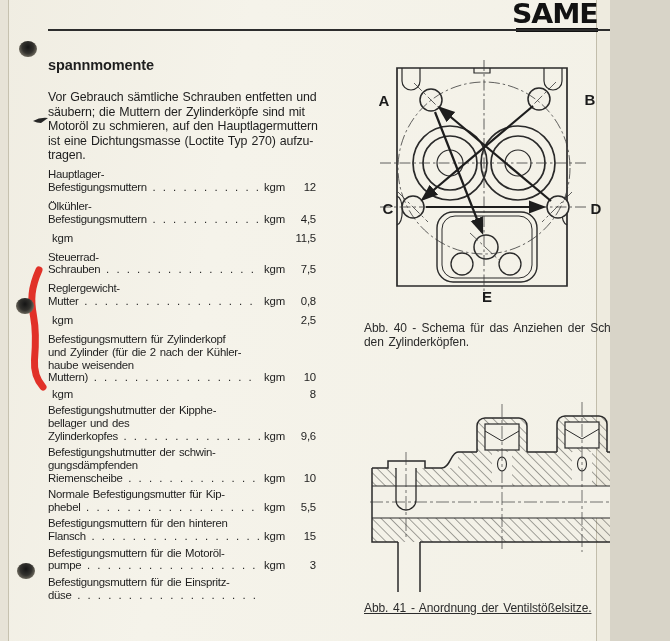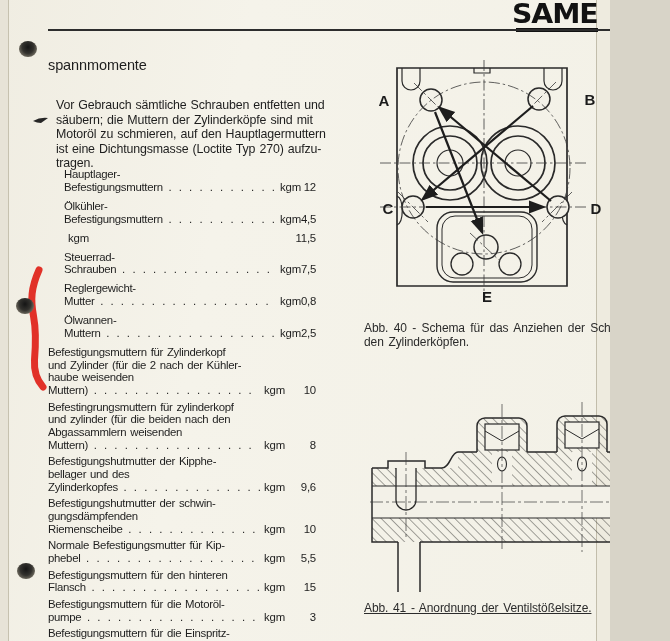--- a/index.html
+++ b/index.html
@@ -11,28 +11,28 @@
   .edge-right{position:absolute;right:0;top:0;width:13px;height:100%;
               background:#eeebdf;border-left:1px solid #c2bdab;}
   .hole{position:absolute;width:18px;height:16px;border-radius:50%;
         background:radial-gradient(ellipse at 50% 38%,#151515 0%,#33322e 45%,#6b675c 72%,rgba(190,185,170,0) 100%);}
   .hole1{left:19px;top:41px;} .hole2{left:16px;top:298px;} .hole3{left:17px;top:563px;}
   .logo{position:absolute;top:0px;right:12px;font-family:"DejaVu Sans",sans-serif;
         font-weight:bold;font-size:27px;line-height:27px;letter-spacing:-1px;color:#121212;
         transform:scaleX(1.05);transform-origin:right top;}
   .logo-bar{position:absolute;top:28px;right:12px;width:82px;height:4px;background:#121212;}
   .rule{position:absolute;left:48px;top:29px;width:608px;height:2px;background:#2d2d2d;}
-  .heading{position:absolute;left:48px;top:57px;margin:0;font-size:14.5px;font-weight:normal;
+  .heading{position:absolute;left:48px;top:57px;margin:0;font-size:14.5px;font-weight:bold;
            letter-spacing:-0.1px;}
-  .intro{position:absolute;left:48px;top:90px;width:288px;margin:8px;font-size:12.4px;
+  .intro{position:absolute;left:48px;top:90px;width:288px;margin:0;font-size:12.4px;
          line-height:14.5px;white-space:pre-line;text-align:justify;letter-spacing:-0.15px;
          word-spacing:0.8px;}
   .list{position:absolute;left:48px;top:168px;width:268px;}
   .t-row{display:flex;margin-bottom:3.6px;}
-  .t-row.single{margin-bottom:6.2px;margin-left:16px;}
+  .t-row.single{margin-bottom:6.2px;}
   .t-label{width:212px;flex:none;font-size:11.4px;line-height:12.8px;letter-spacing:-0.3px;
            white-space:pre-line;overflow:hidden;word-spacing:1px;}
   .t-label::after{content:" .  .  .  .  .  .  .  .  .  .  .  .  .  .  .  .  .  .  .  .  .  .  .  .";
                   white-space:nowrap;letter-spacing:1.5px;}
   .t-val{flex:1;display:flex;justify-content:space-between;align-self:flex-end;
          font-size:11.4px;line-height:12.8px;padding-left:4px;letter-spacing:-0.2px;}
   .cap{position:absolute;margin:0;font-size:12px;line-height:13.5px;color:#2b2b2b;
        text-align:justify;letter-spacing:-0.1px;word-spacing:1.5px;width:302px;left:364px;}
   .cap40{top:322px;} .cap41{top:602px;text-decoration:underline;}
   .fig40{position:absolute;left:366px;top:56px;width:300px;height:252px;}
@@ -92,39 +92,35 @@
         </div>
       </div>
       <div class="t-row single">
         <div class="t-label">Reglergewicht-Mutter</div>
         <div class="t-val">
           <span>kgm</span>
           <span>0,8</span>
         </div>
       </div>
       <div class="t-row single">
-        <div class="t-label">Ölwannen-Muttern</div>
         <div class="t-val">
           <span>kgm</span>
           <span>2,5</span>
         </div>
       </div>
       <div class="t-row multi">
         <div class="t-label">Befestigungsmuttern für Zylinderkopf
 und Zylinder (für die 2 nach der Kühler-
 haube weisenden Muttern)</div>
         <div class="t-val">
           <span>kgm</span>
           <span>10</span>
         </div>
       </div>
       <div class="t-row multi">
-        <div class="t-label">Befestingrungsmuttern für zylinderkopf
-und zylinder (für die beiden nach den
-Abgassammlern weisenden Muttern)</div>
         <div class="t-val">
           <span>kgm</span>
           <span>8</span>
         </div>
       </div>
       <div class="t-row multi">
         <div class="t-label">Befestigungshutmutter der Kipphe-
 bellager und des Zylinderkopfes</div>
         <div class="t-val">
           <span>kgm</span>

